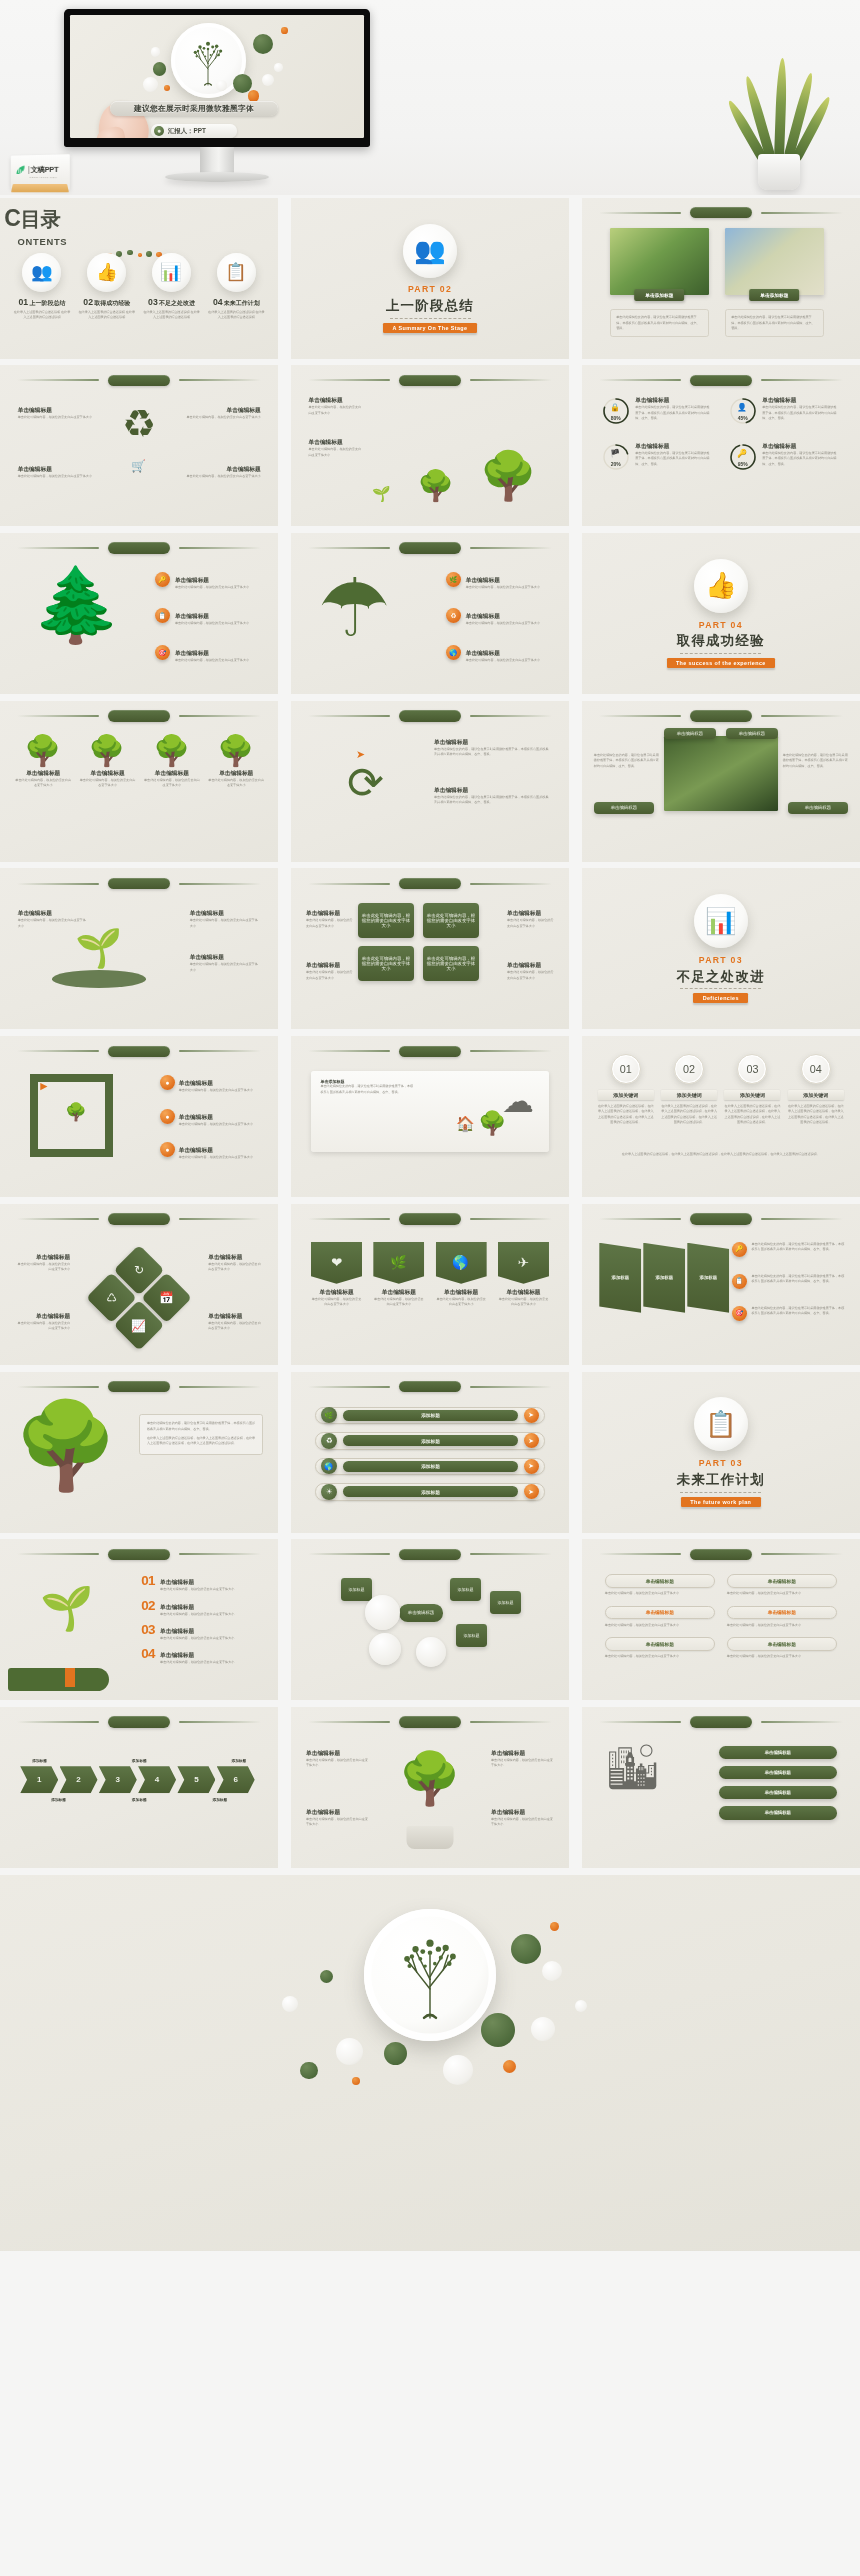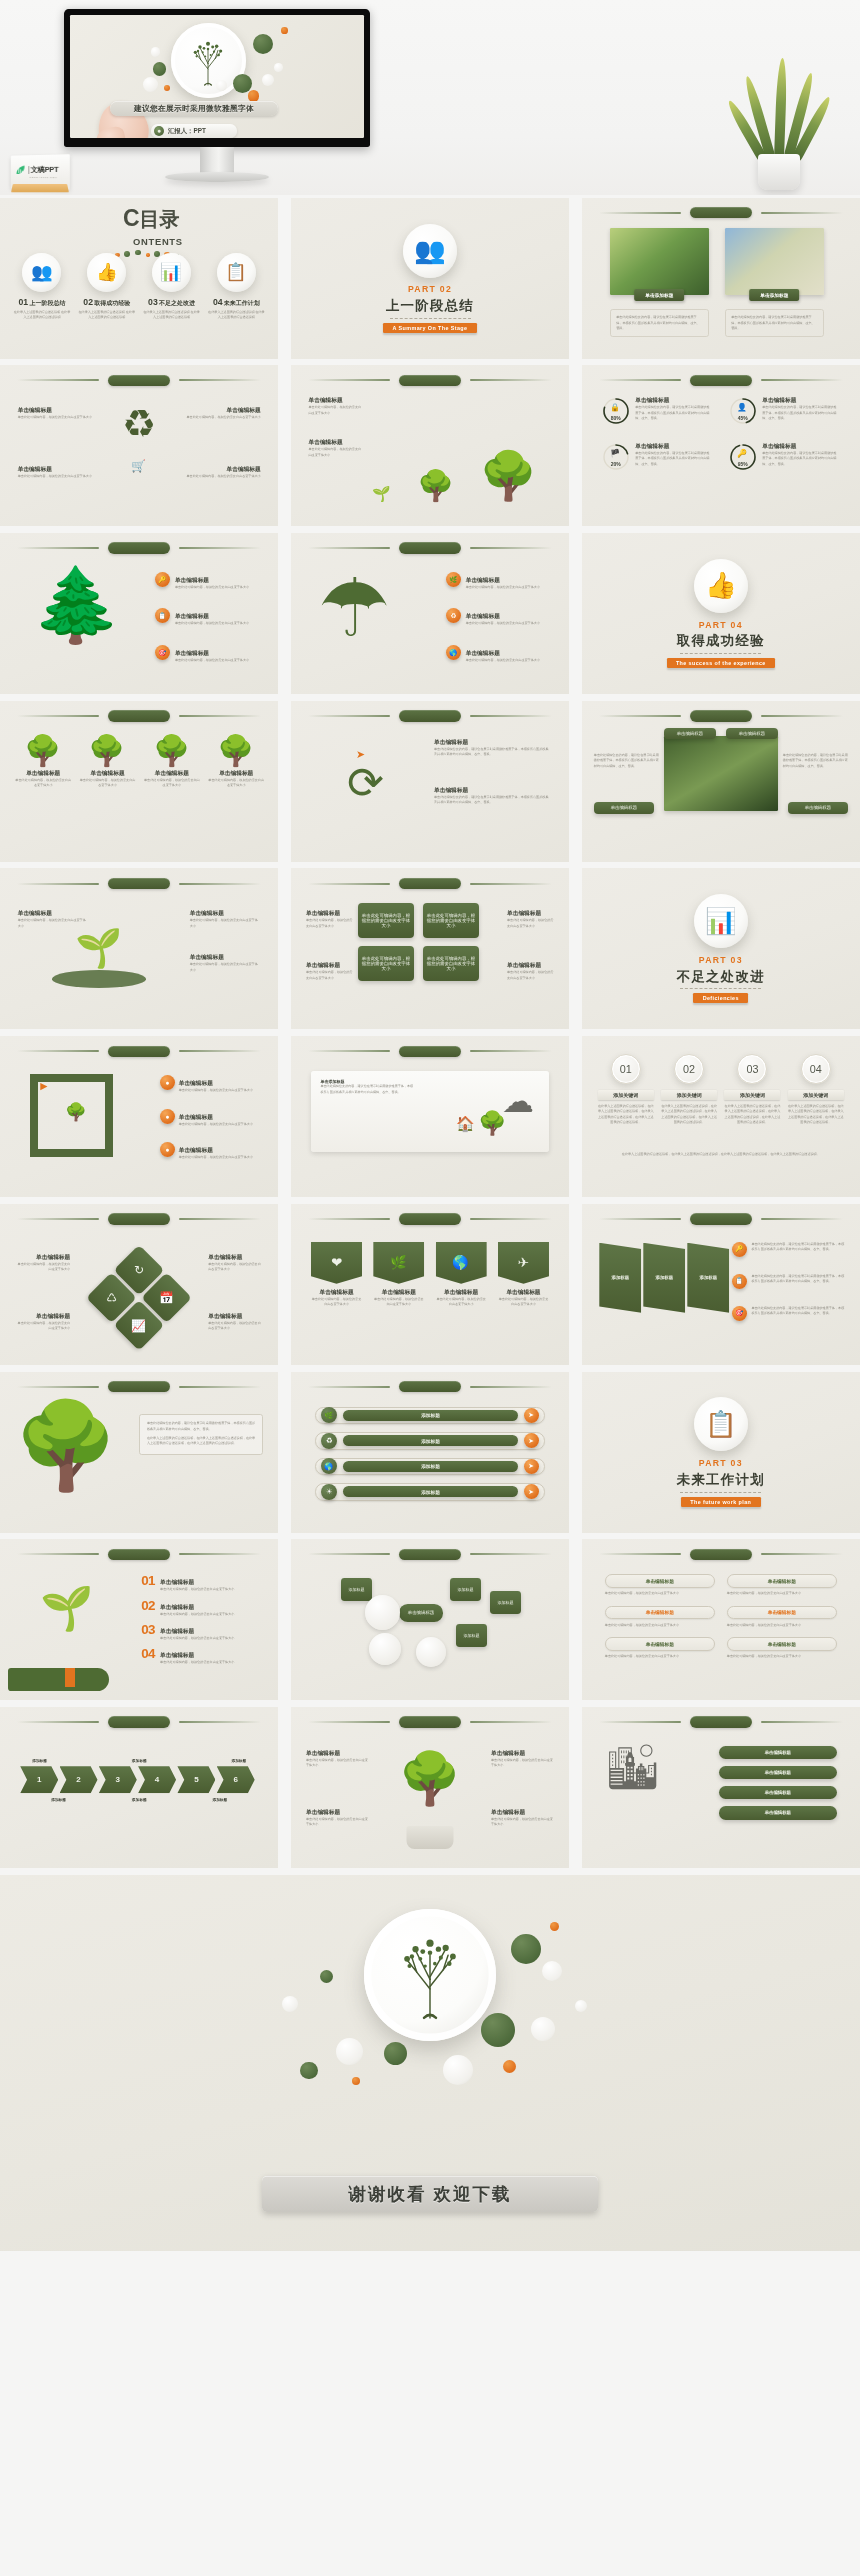--- a/index.html
+++ b/index.html
@@ -154,21 +154,21 @@
   .part-no { margin-top:6.7px; font-size:8.7px; font-weight:bold; color:#e2741f; letter-spacing:1.3px; }
   .part-cn { margin-top:2.7px; font-size:13.4px; font-weight:bold; color:#3c4034; letter-spacing:1.3px; }
   .part-dash { margin-top:2.7px; width:81px; border-top:0.7px dashed #b0ab9c; }
   .part-en {
     margin-top:4px; background:#e2741f; color:#fff;
     font-size:5.4px; font-weight:bold; padding:2px 9.4px; border-radius:1.3px;
     letter-spacing:0.4px; box-shadow:0 1.3px 2px rgba(0,0,0,.16);
   }
 
   
-  .contents-top { position:absolute; top:10.8px; left:12px; width:100%; text-align:center; }
+  .contents-top { position:absolute; top:10.8px; left:4px; width:100%; }
   .contents-top .cbig { font-size:20px; font-weight:bold; color:#4a4e42; line-height:.9; }
   .contents-top .cbig small { font-size:9.4px; letter-spacing:0.7px; }
   .cnt-particles { margin: 2.7px auto 0; width:94px; height:9.4px; position:relative; }
   .cnt-items { position:absolute; top:55px; left:0; width:100%; display:flex; justify-content:space-around; padding:0 9.4px; }
   .cnt-item { width:58px; text-align:center; }
   .cnt-circ {
     width:39px;height:39px;border-radius:50%;margin:0 auto;
     background: radial-gradient(circle at 36% 28%, #ffffff 0%, #f9f9f7 58%, #e2e1dc 100%);
     box-shadow: 0 4px 8px rgba(90,90,80,.22);
     display:flex;align-items:center;justify-content:center;color:#4c6336;font-size:17.5px;
@@ -1144,17 +1144,14 @@
   <div class="dot o" style="left:503px;top:185px;width:13.4px;height:13.4px;"></div>
   <div class="dot w" style="left:443px;top:180px;width:30px;height:30px;"></div>
   <div class="dot g" style="left:384px;top:167px;width:23px;height:23px;"></div>
   <div class="dot w" style="left:336px;top:163px;width:27px;height:27px;"></div>
   <div class="dot g" style="left:300px;top:187px;width:17.5px;height:17.5px;"></div>
   <div class="dot w" style="left:282px;top:121px;width:16px;height:16px;"></div>
   <div class="dot g" style="left:320px;top:95px;width:13.4px;height:13.4px;"></div>
   <div class="dot o" style="left:352px;top:202px;width:8px;height:8px;"></div>
   <div class="dot w" style="left:575px;top:125px;width:12px;height:12px;"></div>
 
-  <div class="thanks">
-    <span>谢谢收看  欢迎下载</span>
-  </div>
 </div>
 
 
 </body></html>

